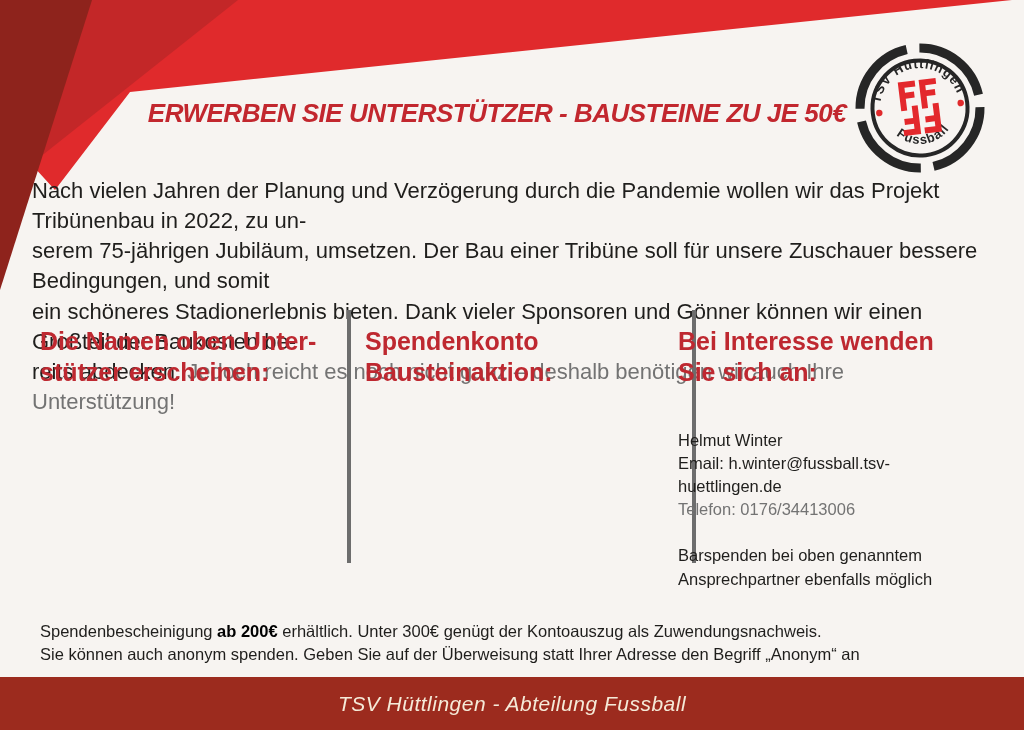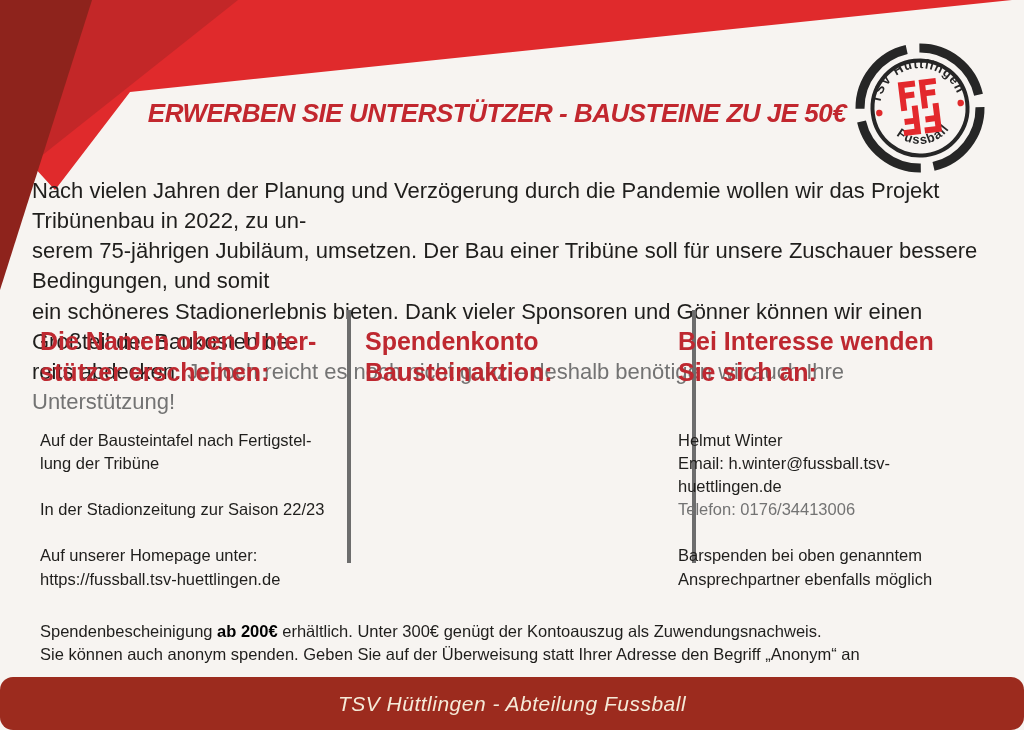--- a/index.html
+++ b/index.html
@@ -37,21 +37,21 @@
   .v-divider{position:absolute;top:310px;width:4px;height:253px;background:#6d6d6d;}
   .v-divider.d1{left:347px;}
   .v-divider.d2{left:692px;}
   .footnote{
     position:absolute;left:40px;top:620px;width:960px;
     font-size:16.5px;line-height:1.42;white-space:pre-line;
   }
   .footnote strong{font-weight:bold;color:#000000;}
   .footer-bar{
     position:absolute;left:0;top:677px;width:1024px;height:53px;
-    background:#9c2b1e;display:flex;align-items:center;justify-content:center;border-radius:13px;
+    background:#9c2b1e;display:flex;align-items:center;justify-content:center;
   }
   .footer-text{
     font-size:21px;font-style:italic;color:#f5ead8;letter-spacing:0.5px;
   }
 </style>
 </head>
 <body>
 
 <div class="flyer">
 
@@ -93,27 +93,20 @@
   </div>
 
   <div class="intro"><span>Nach vielen Jahren der Planung und Verzögerung durch die Pandemie wollen wir das Projekt Tribünenbau in 2022, zu un-
 serem 75-jährigen Jubiläum, umsetzen. Der Bau einer Tribüne soll für unsere Zuschauer bessere Bedingungen, und somit
 ein schöneres Stadionerlebnis bieten. Dank vieler Sponsoren und Gönner können wir einen Großteil der Baukosten be-
 reits abdecken. </span><strong>Jedoch reicht es noch nicht ganz – deshalb benötigen wir auch Ihre Unterstützung!</strong></div>
 
   <div class="col col-1">
     <div class="col-heading">Die Namen oben Unter-
 stützer erscheinen:</div>
-    <div class="col-body">Auf der Bausteintafel nach Fertigstel-
-lung der Tribüne
-
-In der Stadionzeitung zur Saison 22/23
-
-Auf unserer Homepage unter:
-https://fussball.tsv-huettlingen.de</div>
   </div>
 
   <div class="v-divider d1"></div>
 
   <div class="col col-2">
     <div class="col-heading">Spendenkonto
 Bausteinaktion:</div>
   </div>
 
   <div class="v-divider d2"></div>

